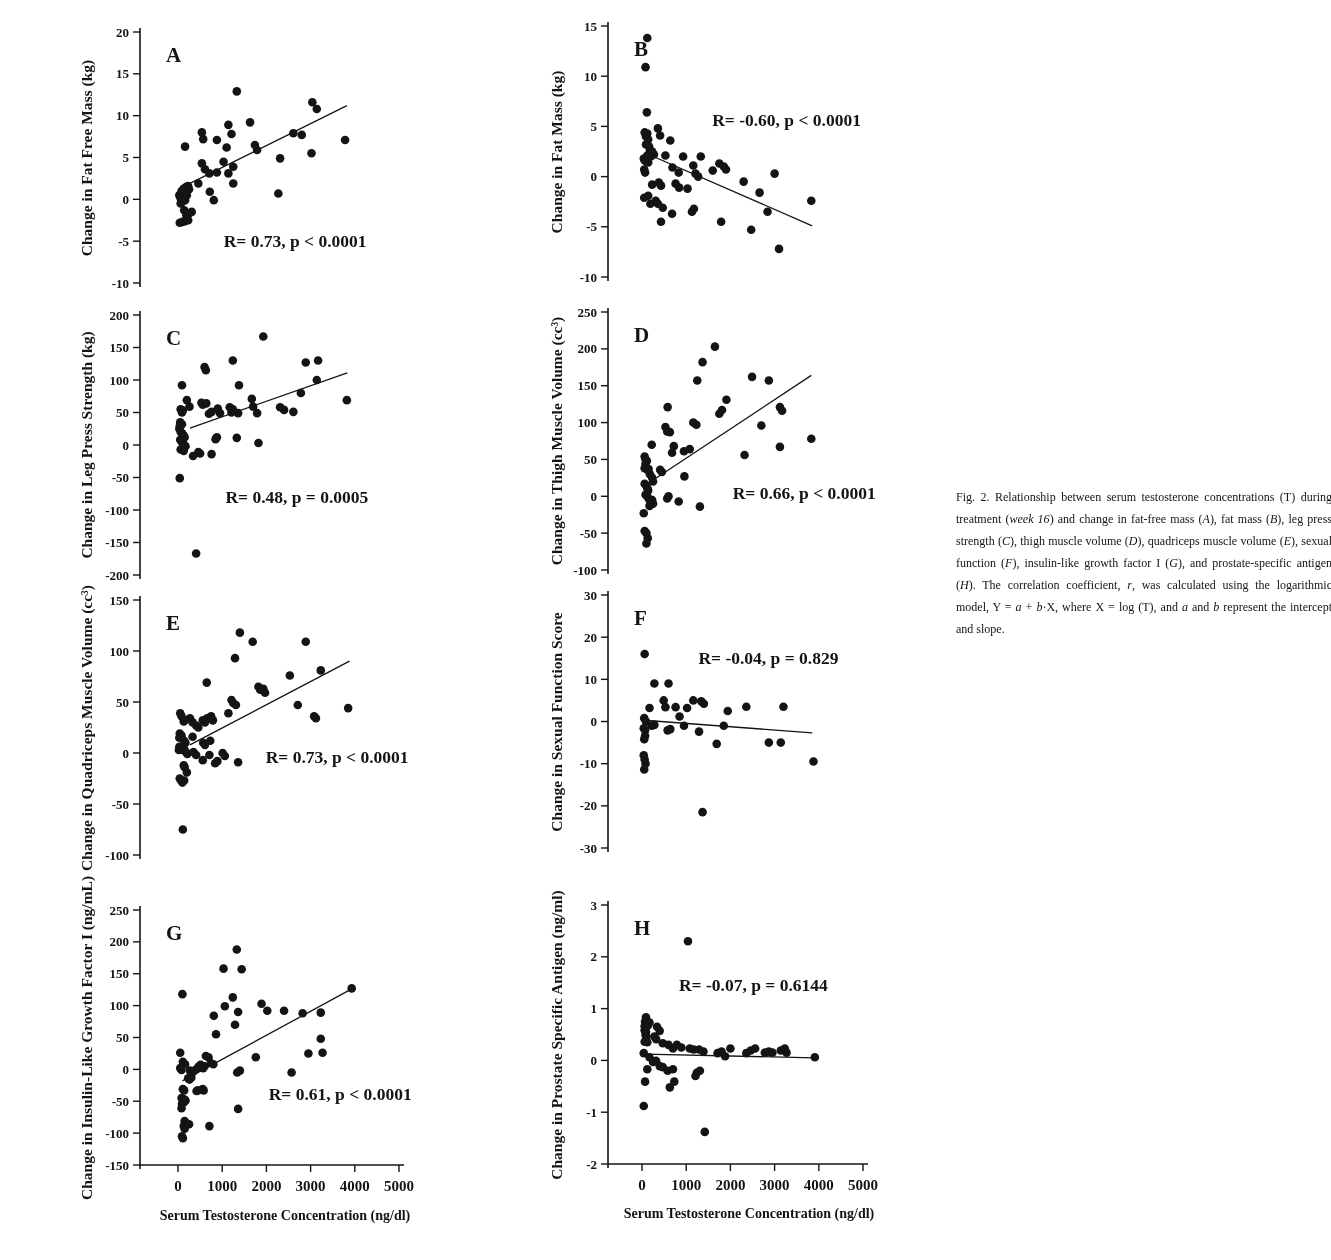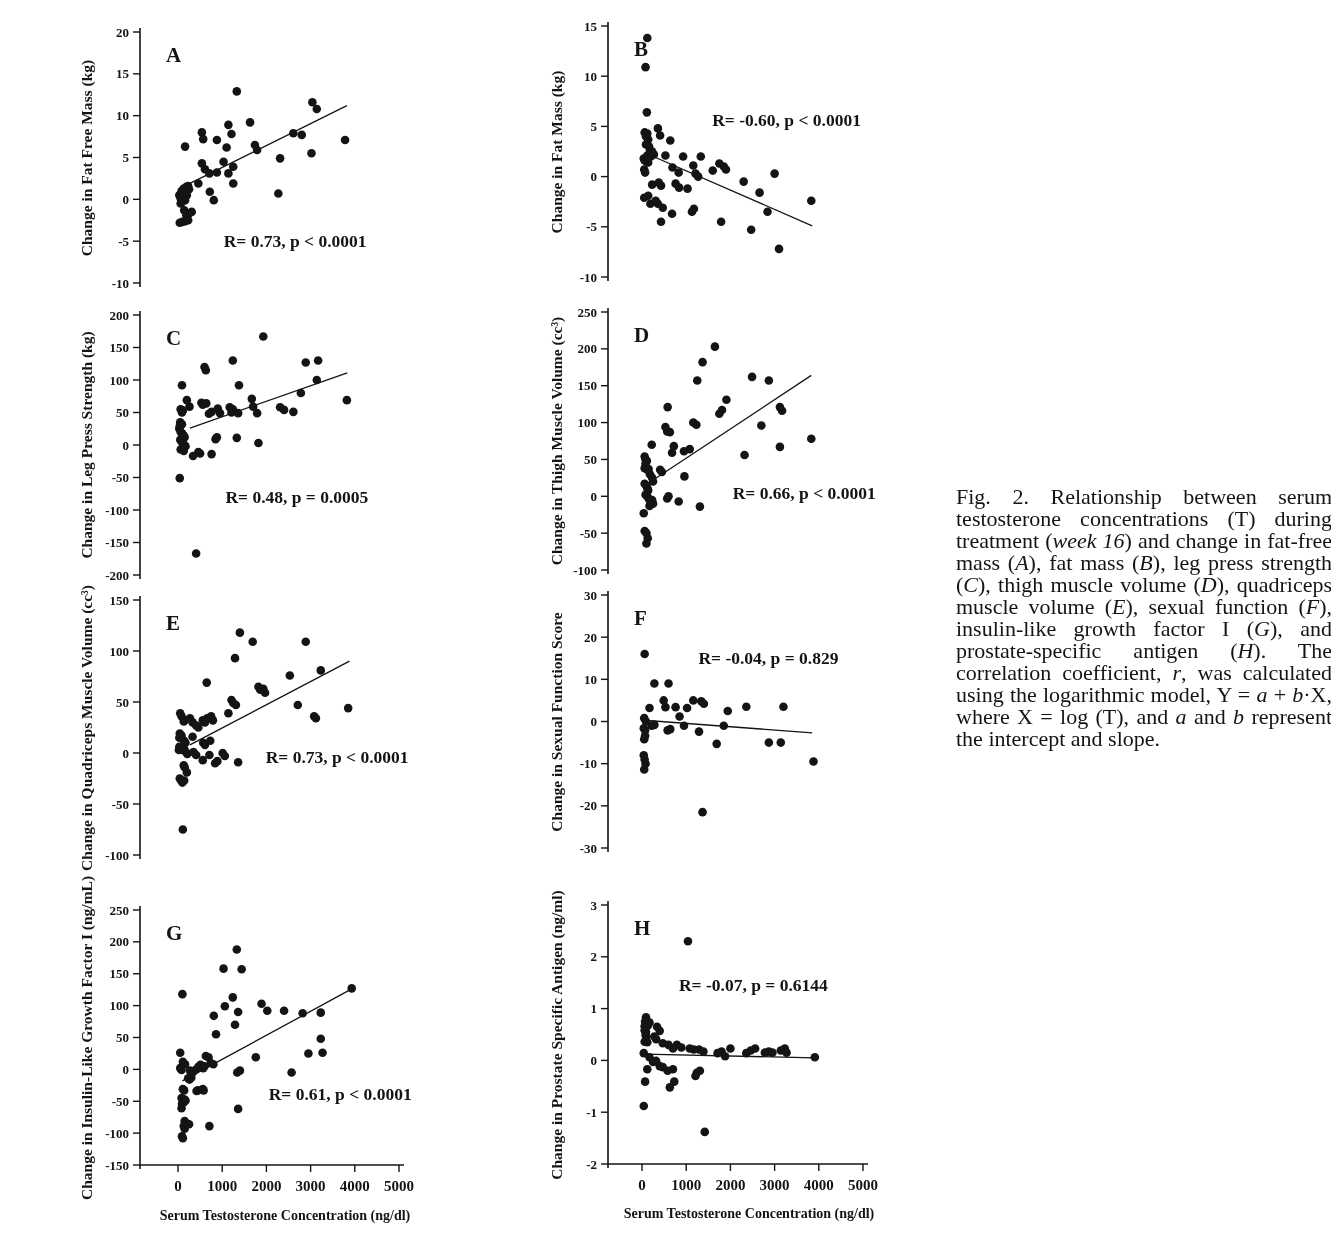--- a/index.html
+++ b/index.html
@@ -8,21 +8,21 @@
   #figure svg{position:absolute;overflow:visible;}
   svg text{fill:#141414;font-family:"Liberation Serif","DejaVu Serif",serif;}
   .tick-label{font-size:13px;font-weight:bold;}
   .xtick-label{font-size:15px;font-weight:bold;}
   .panel-letter{font-size:21px;font-weight:bold;}
   .annotation{font-size:17.5px;font-weight:bold;}
   .ylabel{position:absolute;font-size:15.5px;font-weight:bold;white-space:nowrap;
           transform:translate(-50%,-50%) rotate(-90deg);}
   .axis-title{position:absolute;font-size:14px;font-weight:bold;white-space:nowrap;
           transform:translateX(-50%);}
-  .caption{position:absolute;left:956px;top:486px;width:376px;font-size:22px;line-height:22px;
+  .caption{position:absolute;left:956px;top:486px;width:376px;font-size:12px;line-height:22px;
           text-align:justify;}
   .caption i{font-style:italic;}
 </style>
 </head>
 <body>
 
 <div id="figure">
   <div id="panels">
       <svg width="420" height="292" style="left: 45px; top: 7px;">
         <g>

